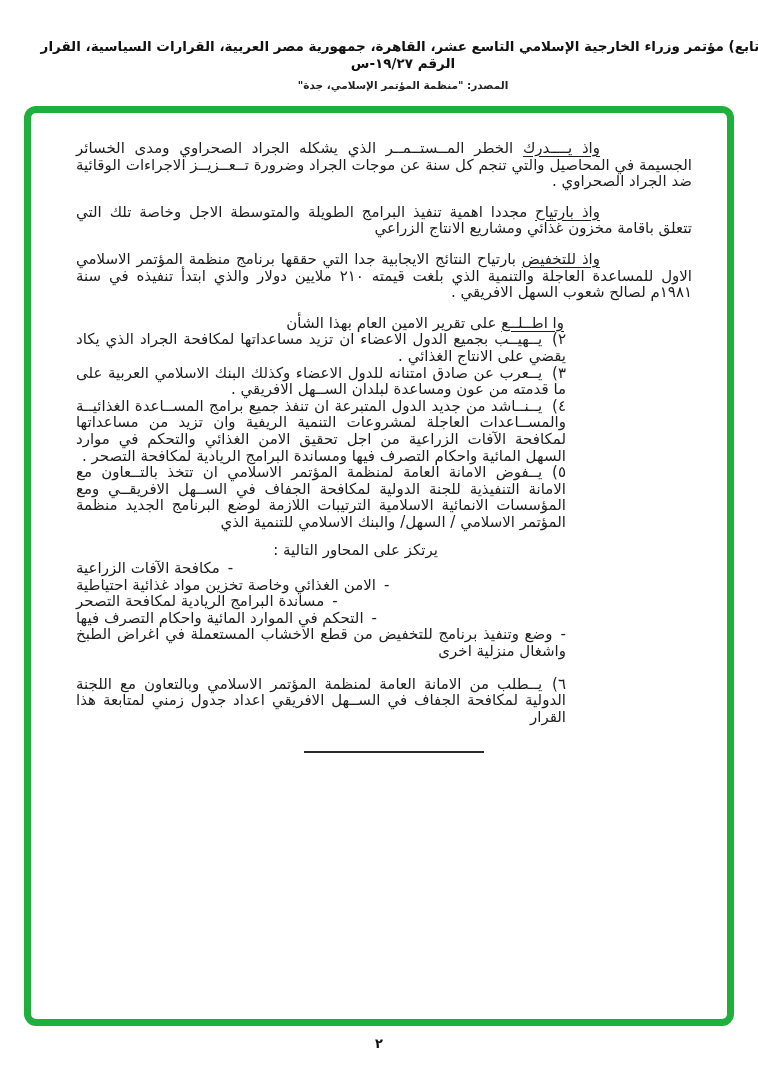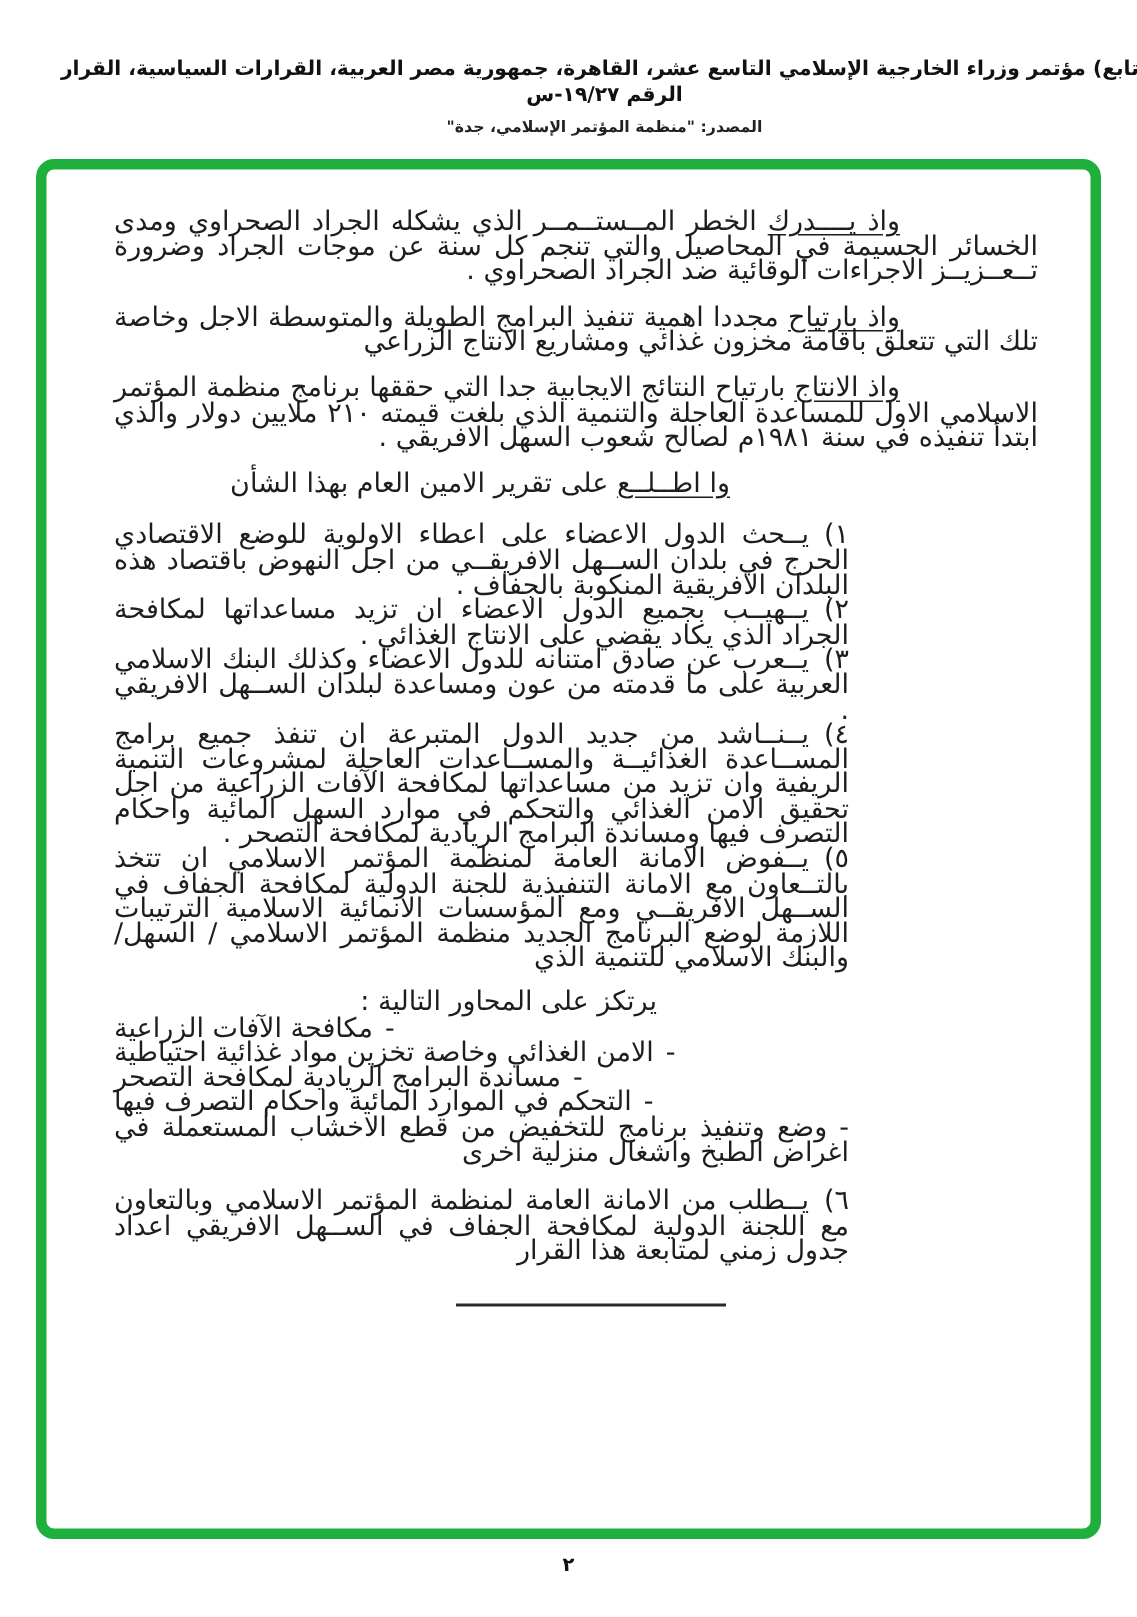--- a/index.html
+++ b/index.html
@@ -25,29 +25,29 @@
     box-sizing: border-box;
     background: transparent;
   }
 
   
   .content {
     position: absolute; top: 140px; right: 66px;
     width: 616px;
     direction: rtl;
     text-align: justify;
-    font-size: 18px;
+    font-size: 15px;
     line-height: 16.6px;
     color: #1d1d1d;
     font-family: "DejaVu Sans", sans-serif;
   }
   .content p { margin: 0; }
 
   .preamble p.clause { text-indent: 92px; margin-bottom: 14px; }
-  .preamble p.clause-short { text-indent: 128px; margin-bottom: 18px; text-align: center; }
+  .preamble p.clause-short { text-indent: 128px; text-align: right; }
   .lead { text-decoration: underline; text-underline-offset: 3px; }
 
   .items { padding-left: 0; padding-right: 126px; }
   .item { margin-bottom: 16px; }
   .item .num { margin-left: 10px; white-space: nowrap; }
   .item .t2 { padding-right: 128px; text-align: right; margin-top: 12px; }
 
   .bullets { margin-top: 1px; }
   .bullet { text-align: left; }
   .bullet .dash { margin-left: 8px; }
@@ -80,27 +80,26 @@
     <div class="h2">المصدر:  "منظمة المؤتمر الإسلامي، جدة"</div>
   </div>
 
   <div class="frame" style="border-color: rgb(30, 175, 60);"></div>
 
   <div class="content">
 
     <div class="preamble">
       <p class="clause"><span class="lead">واذ يــــدرك</span><span> الخطر المــستــمــر الذي يشكله الجراد الصحراوي ومدى الخسائر الجسيمة في المحاصيل والتي تنجم كل سنة عن موجات الجراد وضرورة تــعــزيــز الاجراءات الوقائية ضد الجراد الصحراوي .</span></p>
       <p class="clause"><span class="lead">واذ بارتياح</span><span> مجددا اهمية تنفيذ البرامج الطويلة والمتوسطة الاجل وخاصة تلك التي تتعلق باقامة مخزون غذائي ومشاريع الانتاج الزراعي</span></p>
-      <p class="clause"><span class="lead">واذ الانتاج</span><span> بارتياح النتائج الايجابية جدا التي حققها برنامج منظمة المؤتمر الاسلامي الاول للمساعدة العاجلة والتنمية الذي بلغت قيمته ٢١٠ ملايين دولار والذي ابتدأ تنفيذه في سنة ١٩٨١م لصالح شعوب السهل الافريقي .</span></p>
+      <p class="clause"><span class="lead">واذ للتخفيض</span><span> بارتياح النتائج الايجابية جدا التي حققها برنامج منظمة المؤتمر الاسلامي الاول للمساعدة العاجلة والتنمية الذي بلغت قيمته ٢١٠ ملايين دولار والذي ابتدأ تنفيذه في سنة ١٩٨١م لصالح شعوب السهل الافريقي .</span></p>
       <p class="clause-short"><span class="lead">وا اطــلــع</span><span> على تقرير الامين العام بهذا الشأن</span></p>
     </div>
 
     <div class="items">
 
-      <p class="item"><span class="num">١)</span><span>يــحث الدول الاعضاء على اعطاء الاولوية للوضع الاقتصادي الحرج في بلدان الســهل الافريقــي من اجل النهوض باقتصاد هذه البلدان الافريقية المنكوبة بالجفاف .</span></p>
 
       <p class="item"><span class="num">٢)</span><span>يــهيــب بجميع الدول الاعضاء ان تزيد مساعداتها لمكافحة الجراد الذي يكاد يقضي على الانتاج الغذائي .</span></p>
 
       <p class="item"><span class="num">٣)</span><span>يــعرب عن صادق امتنانه للدول الاعضاء وكذلك البنك الاسلامي العربية على ما قدمته من عون ومساعدة لبلدان الســهل الافريقي .</span></p>
 
       <p class="item"><span class="num">٤)</span><span>يــنــاشد من جديد الدول المتبرعة ان تنفذ جميع برامج المســاعدة الغذائيــة والمســاعدات العاجلة لمشروعات التنمية الريفية وان تزيد من مساعداتها لمكافحة الآفات الزراعية من اجل تحقيق الامن الغذائي والتحكم في موارد السهل المائية واحكام التصرف فيها ومساندة البرامج الريادية لمكافحة التصحر .</span></p>
 
       <div class="item">
         <p><span class="num">٥)</span><span>يــفوض الامانة العامة لمنظمة المؤتمر الاسلامي ان تتخذ بالتــعاون مع الامانة التنفيذية للجنة الدولية لمكافحة الجفاف في الســهل الافريقــي ومع المؤسسات الانمائية الاسلامية الترتيبات اللازمة لوضع البرنامج الجديد منظمة المؤتمر الاسلامي / السهل/ والبنك الاسلامي للتنمية الذي</span></p>
         <p class="t2">يرتكز على المحاور التالية :</p>

